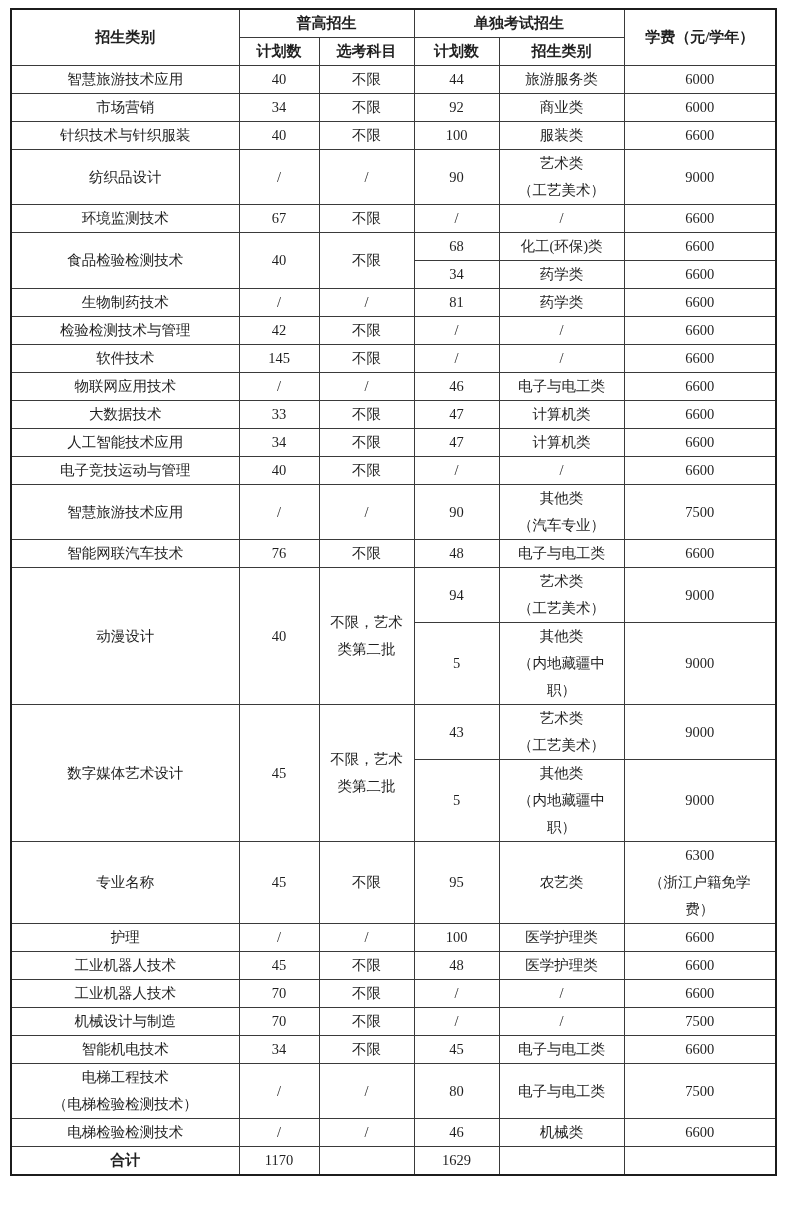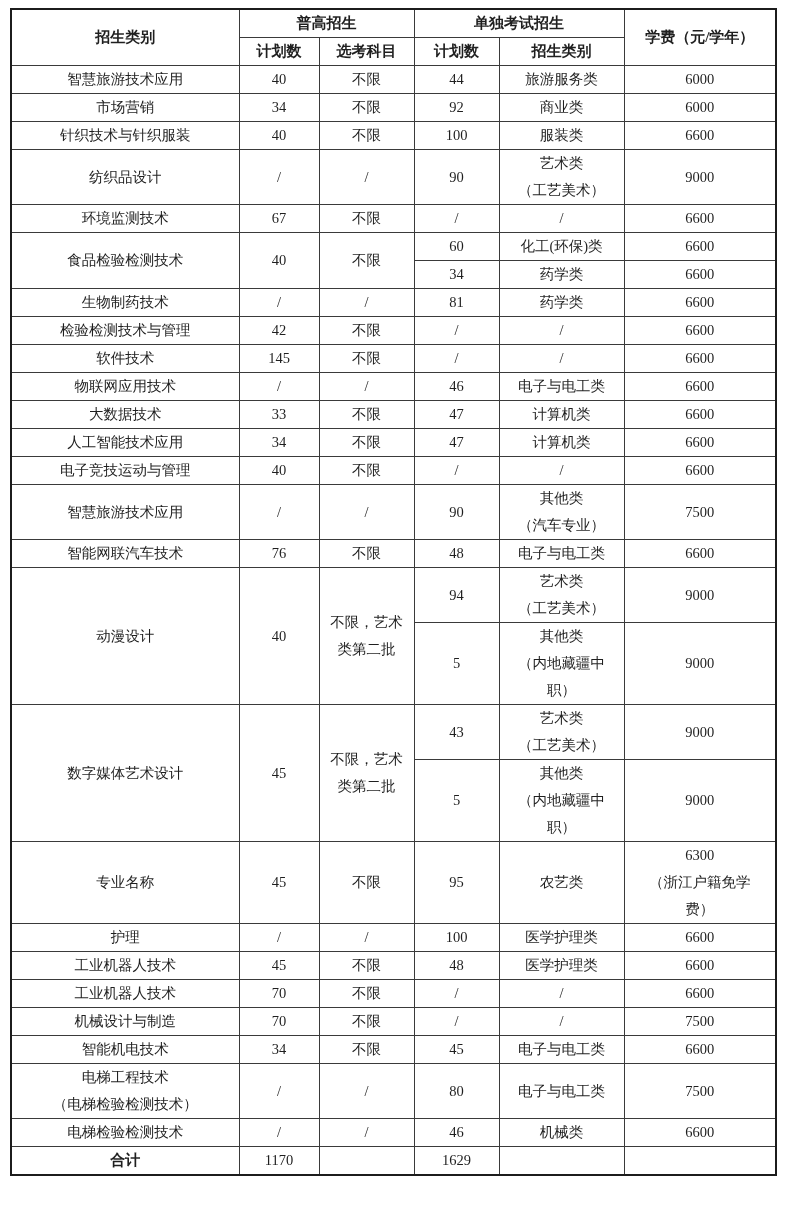--- a/index.html
+++ b/index.html
@@ -102,21 +102,21 @@
           <td>67</td>
           <td>不限</td>
           <td>/</td>
           <td>/</td>
           <td>6600</td>
         </tr>
         <tr>
           <td rowspan="2">食品检验检测技术</td>
           <td rowspan="2">40</td>
           <td rowspan="2">不限</td>
-          <td>60</td>
+          <td>68</td>
           <td>化工(环保)类</td>
           <td>6600</td>
         </tr>
         <tr>
           <td>34</td>
           <td>药学类</td>
           <td>6600</td>
         </tr>
         <tr>
           <td>生物制药技术</td>

